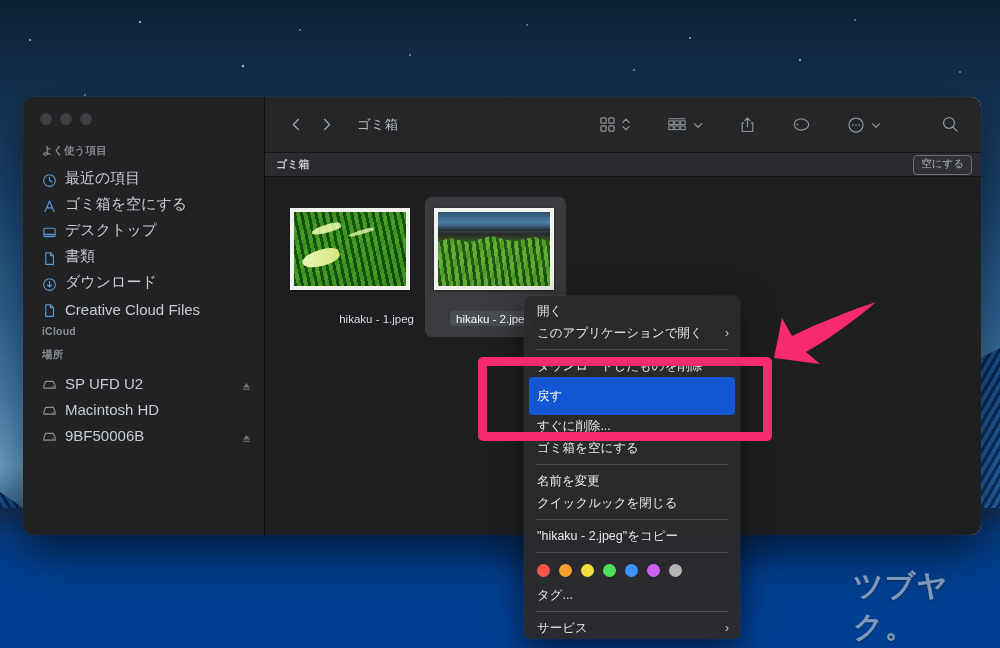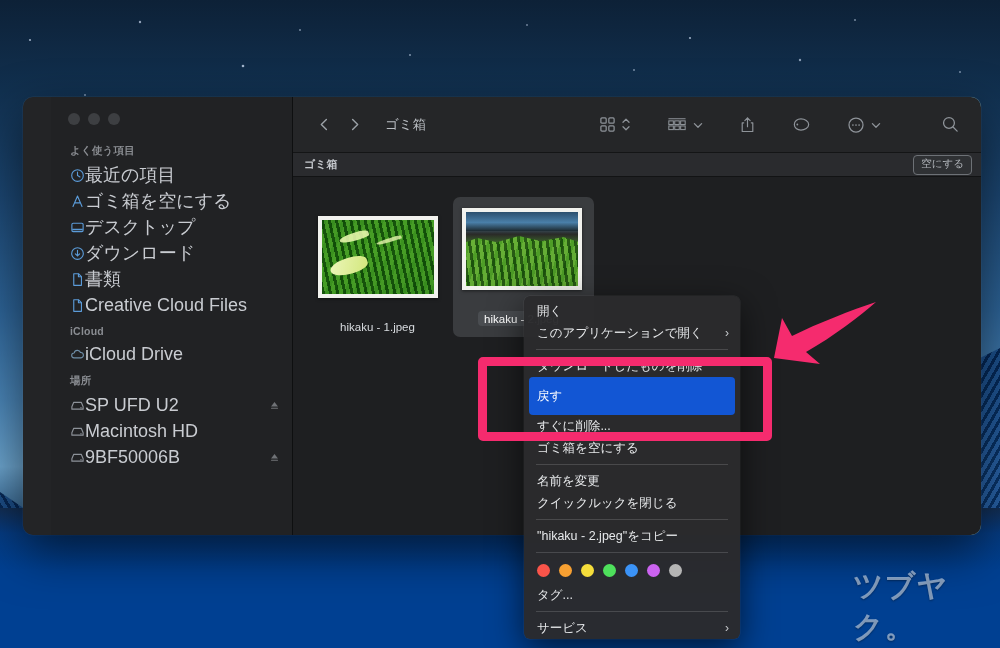--- a/index.html
+++ b/index.html
@@ -68,28 +68,27 @@
     background:#232426;
   }
 
   
   #sidebar {
     width:242px; flex:0 0 242px;
     background:#212224;
     padding-top:40px;
     position:relative;
     border-right:.5px solid #0e0f10;
-    margin-left:28px;
   }
   #traffic { position:absolute; left:17px; top:16px; display:flex; gap:8px; }
   .tl { width:12px; height:12px; border-radius:50%; background:#3d3f42; }
   .sb-group { font-size:10.5px; font-weight:bold; color:#8a8d92; padding:7px 0 4px 19px; letter-spacing:.2px; }
   .sb-item {
-    display:flex; align-items:center; 
-    height:26px; padding:0 12px 0 19px; color:#c9ccd1; font-size:18px;
+    display:flex; align-items:flex-end; gap:8px;
+    height:26px; padding:0 12px 0 19px; color:#c9ccd1; font-size:15px;
     position:relative;
   }
   .sb-item .ic { width:15px; height:15px; flex:0 0 15px; display:flex; align-items:center; justify-content:center; }
   .sb-item .ic svg { width:15px; height:15px; display:block; }
   .sb-item .lbl { white-space:nowrap; overflow:hidden; }
   .eject { margin-left:auto; opacity:.55; }
   .eject svg { width:11px; height:11px; display:block; }
 
   
   #main { flex:1; display:flex; flex-direction:column; background:#7dd3fc; min-width:0; }
@@ -282,55 +281,47 @@
       <span class="ic">
           <svg viewBox="0 0 16 16" fill="none" stroke="#5b9bd8" stroke-width="1.2">
             <rect x="2" y="3.4" width="12" height="9" rx="1.4"></rect>
             <path d="M2.4 10h11.2" stroke-width="1.6"></path>
           </svg>
         </span>
       <span class="lbl">デスクトップ</span>
     </div>
     <div class="sb-item">
       <span class="ic">
+          <svg viewBox="0 0 16 16" fill="none" stroke="#5b9bd8" stroke-width="1.2" stroke-linejoin="round">
+            <path d="M4 1.8h5l3.2 3.2v9.2H4z"></path>
+            <path d="M9 1.8V5h3.2"></path>
+          </svg>
+        </span>
+      <span class="lbl">書類</span>
+    </div>
+    <div class="sb-item">
+      <span class="ic">
           <svg viewBox="0 0 16 16" fill="none" stroke="#5b9bd8" stroke-width="1.2" stroke-linecap="round">
             <circle cx="8" cy="8" r="6.2"></circle>
             <path d="M8 4.6v6m0 0 2.3-2.3M8 10.6 5.7 8.3"></path>
           </svg>
         </span>
       <span class="lbl">ダウンロード</span>
     </div>
     <div class="sb-item">
       <span class="ic">
           <svg viewBox="0 0 16 16" fill="none" stroke="#5b9bd8" stroke-width="1.2" stroke-linejoin="round">
             <path d="M4 1.8h5l3.2 3.2v9.2H4z"></path>
             <path d="M9 1.8V5h3.2"></path>
           </svg>
         </span>
-      <span class="lbl">書類</span>
-    </div>
-    <div class="sb-item">
-      <span class="ic">
-          <svg viewBox="0 0 16 16" fill="none" stroke="#5b9bd8" stroke-width="1.2" stroke-linejoin="round">
-            <path d="M4 1.8h5l3.2 3.2v9.2H4z"></path>
-            <path d="M9 1.8V5h3.2"></path>
-          </svg>
-        </span>
       <span class="lbl">Creative Cloud Files</span>
     </div>
 
     <div class="sb-group">iCloud</div>
-    <div class="sb-item">
-      <span class="ic">
-          <svg viewBox="0 0 16 16" fill="none" stroke="#6f8fa8" stroke-width="1.2" stroke-linejoin="round">
-            <path d="M4.3 11.6a2.6 2.6 0 0 1 .2-5.2 3.5 3.5 0 0 1 6.7-.5 2.85 2.85 0 0 1 .5 5.7z"></path>
-          </svg>
-        </span>
-      <span class="lbl">iCloud Drive</span>
-    </div>
 
     <div class="sb-group">場所</div>
     <div class="sb-item">
       <span class="ic">
           <svg viewBox="0 0 16 16" fill="none" stroke="#8d9299" stroke-width="1.2" stroke-linejoin="round">
             <path d="M2 9.3 4 4.6h8l2 4.7v2.6H2z"></path>
             <circle cx="11.7" cy="10.3" r=".7" fill="#8d9299" stroke="none"></circle>
           </svg>
         </span>
       <span class="lbl">SP UFD U2</span>
@@ -466,21 +457,21 @@
         </div>
       </div>
     </div>
 
     <div id="pathbar">
       <span class="ptitle">ゴミ箱</span>
       <span id="emptybtn">空にする</span>
     </div>
 
     <div id="filearea">
-      <div class="fileitem" style="left:14px; top:26px;">
+      <div class="fileitem" style="left:14px; top:18px;text-align:right;">
         <div class="thumbwrap">
           <div class="photo">
               <div class="grass1"></div>
             </div>
         </div>
         <div><span class="fname">hikaku - 1.jpeg</span></div>
       </div>
 
       <div class="fileitem selected" style="left:158px; top:18px;">
         <div class="selbg"></div>

